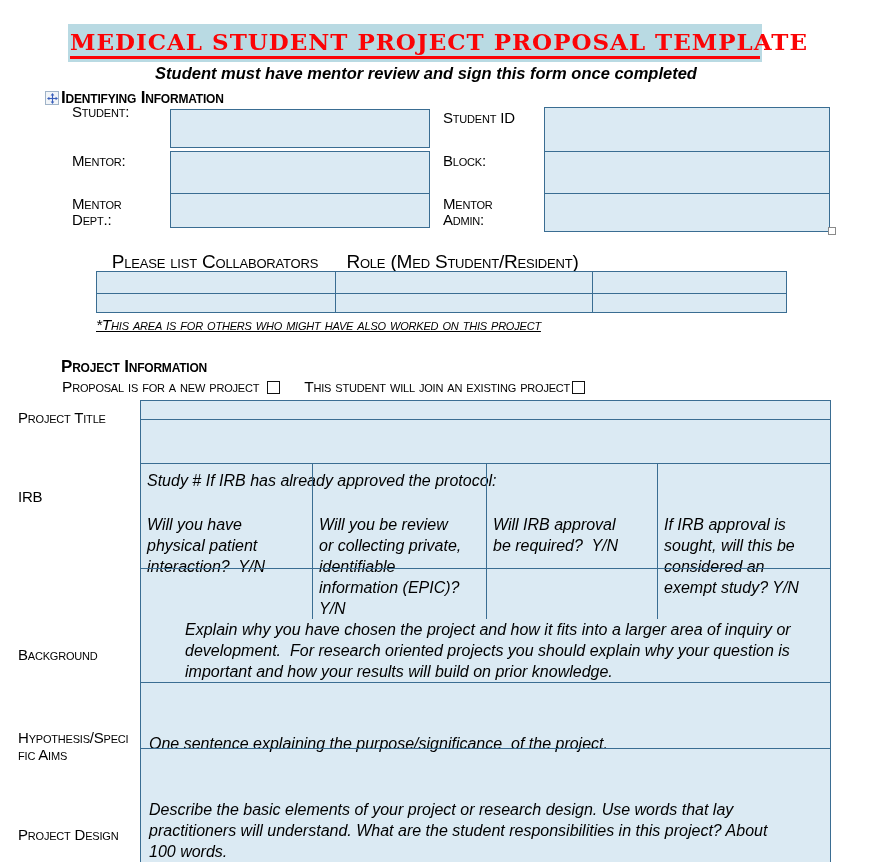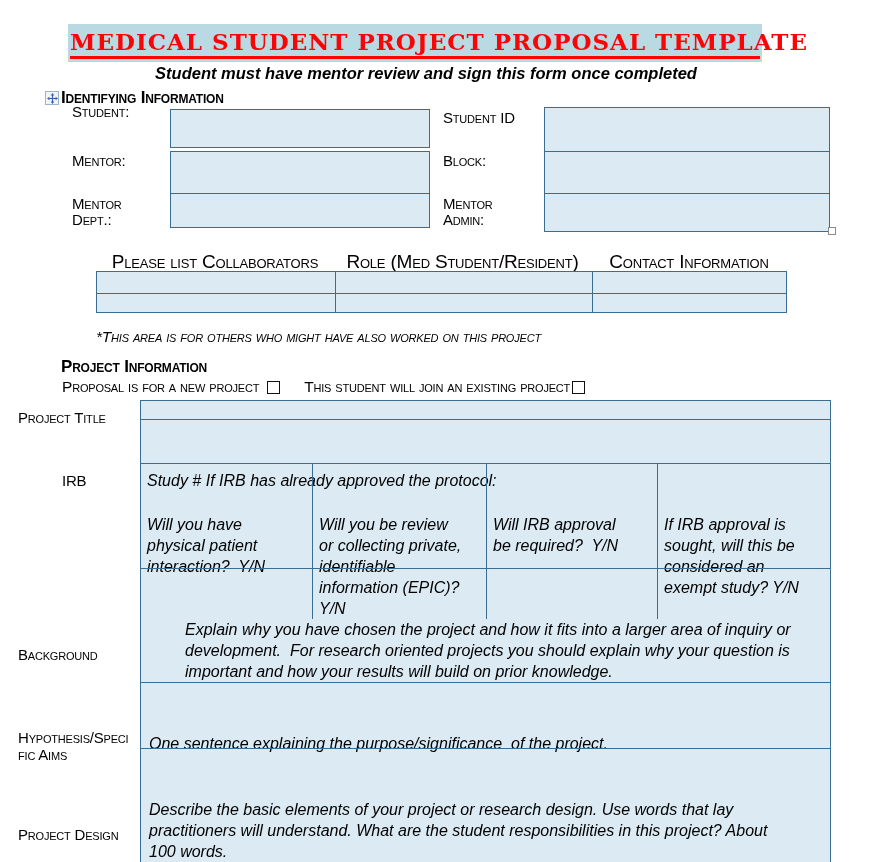--- a/index.html
+++ b/index.html
@@ -29,21 +29,21 @@
   .cellrow{flex:1;}
   .cellrow + .cellrow{border-top:1.5px solid var(--bd);}
   .resize-handle{left:828px;top:227px;width:8px;height:8px;background:#fff;border:1px solid #8a8a8a;}
 
   
   .collab-header{font-size:19px;text-align:center;}
   .collab-table{left:96px;top:271px;width:691px;height:42px;border:1.5px solid var(--bd);display:grid;grid-template-columns:238px 257px 1fr;grid-template-rows:21px 1fr;background:var(--fill);}
   .collab-cell{border-left:1.5px solid var(--bd);}
   .collab-cell.c0{border-left:none;}
   .collab-cell.r1{border-top:1.5px solid var(--bd);}
-  .collab-note{left:96px;top:328px;font-size:15.5px;font-style:italic;}
+  .collab-note{left:96px;top:316px;font-size:15.5px;font-style:italic;text-decoration:underline;}
 
   
   .checkbox-line{left:62px;top:378px;display:flex;align-items:center;font-size:15.5px;}
   .checkbox{display:inline-block;width:13px;height:13px;border:1.6px solid #111;background:#fff;margin-top:1px;}
   .cb1{margin-left:8px;}
   .lbl2{margin-left:24px;}
   .cb2{margin-left:2px;}
 
   
   .bigtable{left:140px;top:400px;width:691px;height:463px;border:1.5px solid var(--bd);display:flex;flex-direction:column;background:var(--fill);}
@@ -102,42 +102,41 @@
 
   <div class="abs cellgroup" style="left:544px;top:107px;width:286px;height:125px;">
     <div class="cellrow" style="flex:0 0 43px;"></div>
     <div class="cellrow" style="flex:0 0 42px;"></div>
     <div class="cellrow"></div>
   </div>
   <div class="abs resize-handle"></div>
 
   <div class="abs collab-header sc" style="left:96px;top:251px;width:238px;">Please list Collaborators</div>
   <div class="abs collab-header sc" style="left:334px;top:251px;width:257px;">Role (Med Student/Resident)</div>
-  <div class="abs collab-header sc" style="left:591px;top:251px;width:196px;">Contact Information</div>
 
   <div class="abs collab-table">
     <div class="collab-cell c0 r0"></div>
     <div class="collab-cell c1 r0"></div>
     <div class="collab-cell c2 r0"></div>
     <div class="collab-cell c0 r1"></div>
     <div class="collab-cell c1 r1"></div>
     <div class="collab-cell c2 r1"></div>
   </div>
   <div class="abs collab-note sc">*This area is for others who might have also worked on this project</div>
 
   <div class="abs sec-heading sc" style="left:61px;top:357px;">Project Information</div>
   <div class="abs checkbox-line">
     <span class="sc">Proposal is for a new project</span>
     <span class="checkbox cb1"></span>
     <span class="sc lbl2">This student will join an existing project</span>
     <span class="checkbox cb2"></span>
   </div>
 
   <div class="abs bt-label sc" style="left:18px;top:409px;">Project Title</div>
-  <div class="abs bt-label sc" style="left:18px;top:472px;margin-left:44px;">IRB</div>
+  <div class="abs bt-label sc" style="left:18px;top:488px;">IRB</div>
   <div class="abs bt-label sc" style="left:18px;top:646px;">Background</div>
   <div class="abs bt-label sc wrap" style="left:18px;top:729px;">Hypothesis/Specific Aims</div>
   <div class="abs bt-label sc" style="left:18px;top:826px;">Project Design</div>
 
   <div class="abs bigtable">
     <div class="bt-row row-title"></div>
     <div class="bt-row row-study">
       <span class="prompt">Study # If IRB has already approved the protocol:</span>
     </div>
     <div class="bt-row row-irb">

